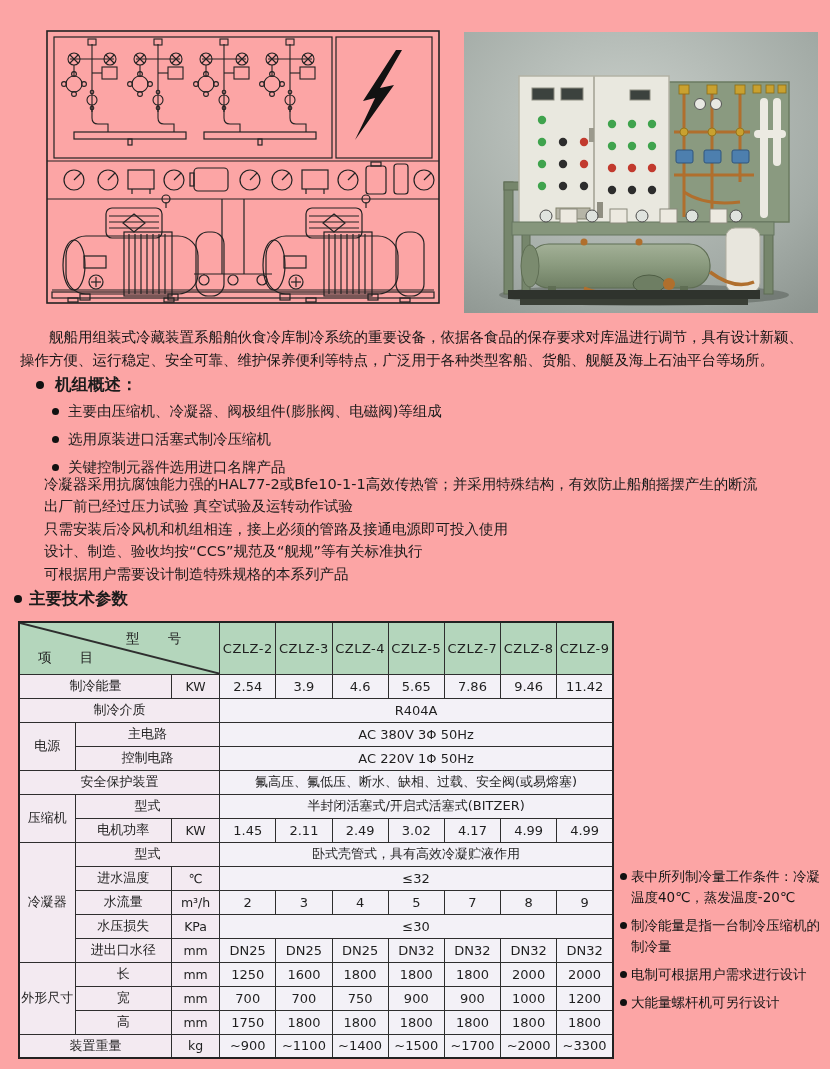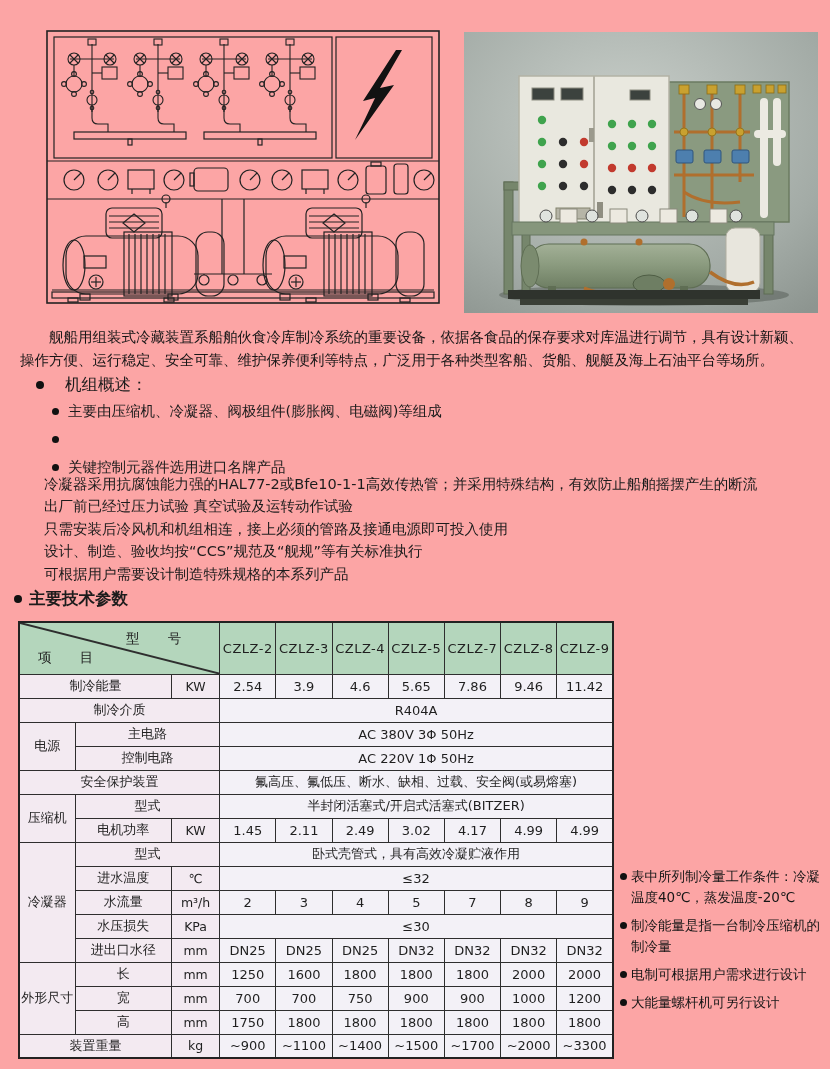--- a/index.html
+++ b/index.html
@@ -16,21 +16,21 @@
 
   
   .intro {
     position:absolute; left:20px; top:326px; width:796px;
     font-size:14.5px; line-height:23px; text-indent:2em; color:#161616;
   }
 
   
   .ov-heading {
     position:absolute; left:36px; top:374px;
-    font-size:16.5px; font-weight:normal; display:flex; align-items:center; gap:21px;
+    font-size:16.5px; font-weight:bold; display:flex; align-items:center; gap:11px;
   }
   .dot { width:8px; height:8px; background:#111; border-radius:50%; flex:0 0 auto; }
   .ov-bullets { position:absolute; left:52px; top:397px; list-style:none; }
   .ov-bullets li { display:flex; align-items:center; gap:9px; height:28px; font-size:14.5px; }
   .b-dot { width:7px; height:7px; background:#111; border-radius:50%; flex:0 0 auto; }
   .ov-lines { position:absolute; left:44px; top:473px; width:770px; }
   .ov-lines div { height:22.4px; font-size:14.5px; line-height:22.4px; white-space:nowrap; }
 
   
   .params-heading {
@@ -339,20 +339,21 @@
     <span class="dot"></span>
     <span>机组概述：</span>
   </div>
   <ul class="ov-bullets">
     <li>
         <span class="b-dot"></span>
         <span>主要由压缩机、冷凝器、阀极组件(膨胀阀、电磁阀)等组成</span>
       </li>
     <li>
         <span class="b-dot"></span>
+        <span>选用原装进口活塞式制冷压缩机</span>
       </li>
     <li>
         <span class="b-dot"></span>
         <span>关键控制元器件选用进口名牌产品</span>
       </li>
   </ul>
   <div class="ov-lines">
     <div>冷凝器采用抗腐蚀能力强的HAL77-2或Bfe10-1-1高效传热管；并采用特殊结构，有效防止船舶摇摆产生的断流</div>
     <div>出厂前已经过压力试验 真空试验及运转动作试验</div>
     <div>只需安装后冷风机和机组相连，接上必须的管路及接通电源即可投入使用</div>

